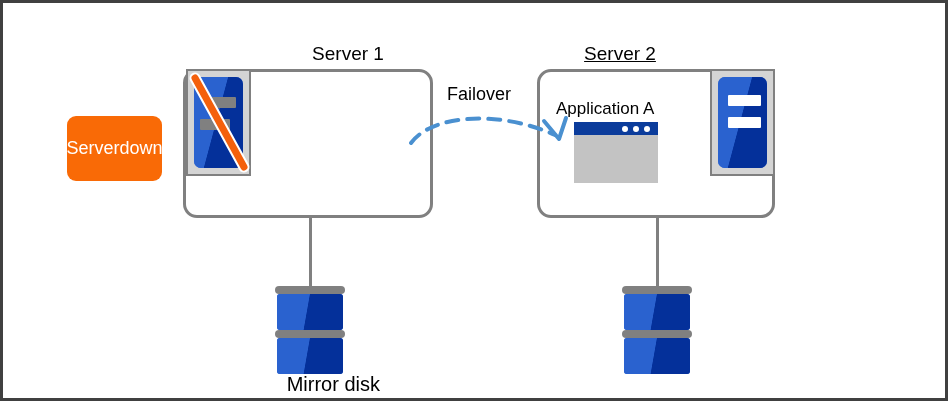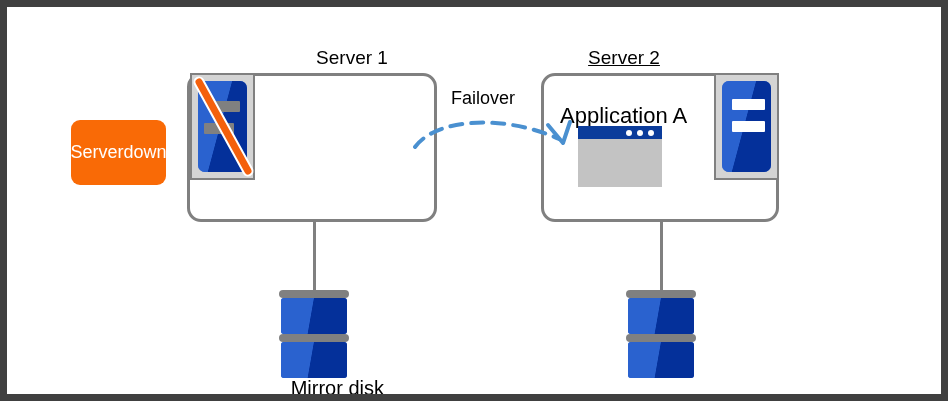--- a/index.html
+++ b/index.html
@@ -8,21 +8,21 @@
     background: #ffffff;
   }
   body {
     font-family: "Liberation Sans", sans-serif;
   }
   #canvas {
     position: relative;
     width: 948px;
     height: 401px;
     background: #ffffff;
-    border: 7px solid #404040;
+    border: 3px solid #404040;
     box-sizing: border-box;
     overflow: hidden;
   }
   .abs { position: absolute; }
 
   
   .server-box {
     border: 3px solid #808080;
     border-radius: 14px;
     background: #ffffff;
@@ -74,21 +74,21 @@
     text-align: center;
     display: flex;
     flex-direction: row;
     align-items: center;
     justify-content: center;
     box-sizing: border-box;
   }
 
   
   .app-label {
-    font-size: 22px;
+    font-size: 17px;
     color: #000000;
     white-space: nowrap;
   }
   .app-window {
     position: absolute;
     background: #c3c3c3;
     box-sizing: border-box;
   }
   .app-titlebar {
     position: absolute;

